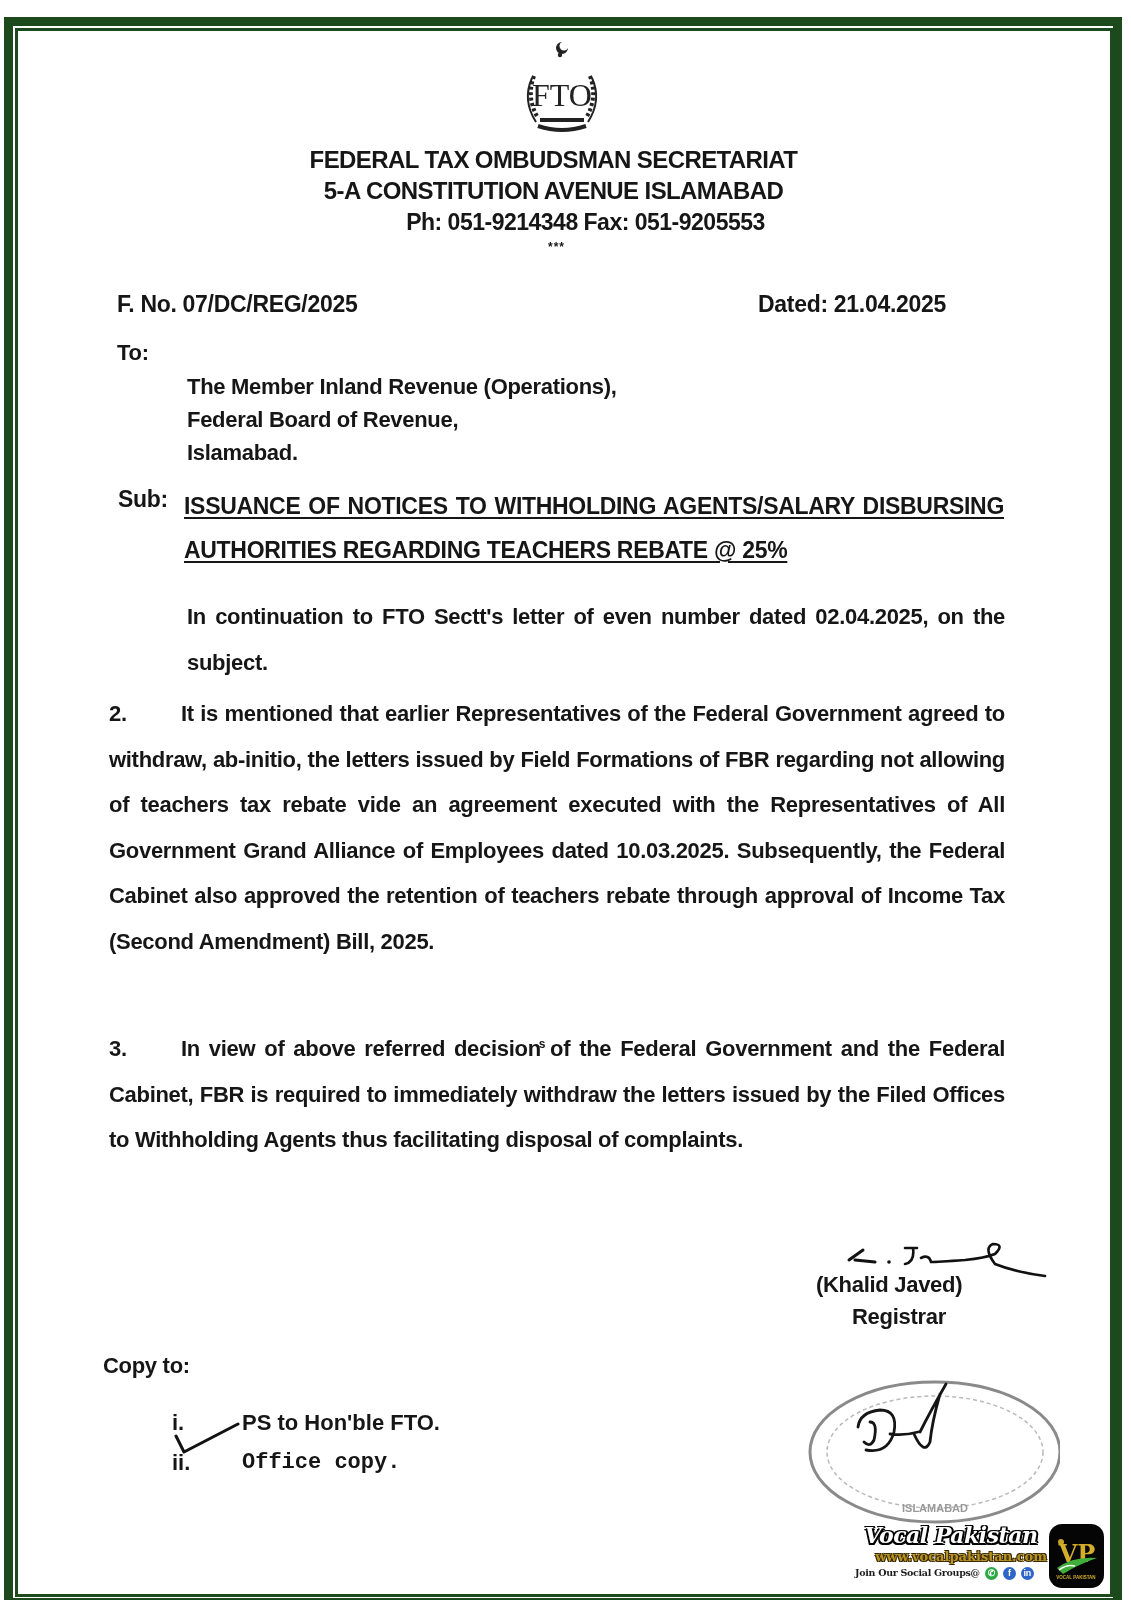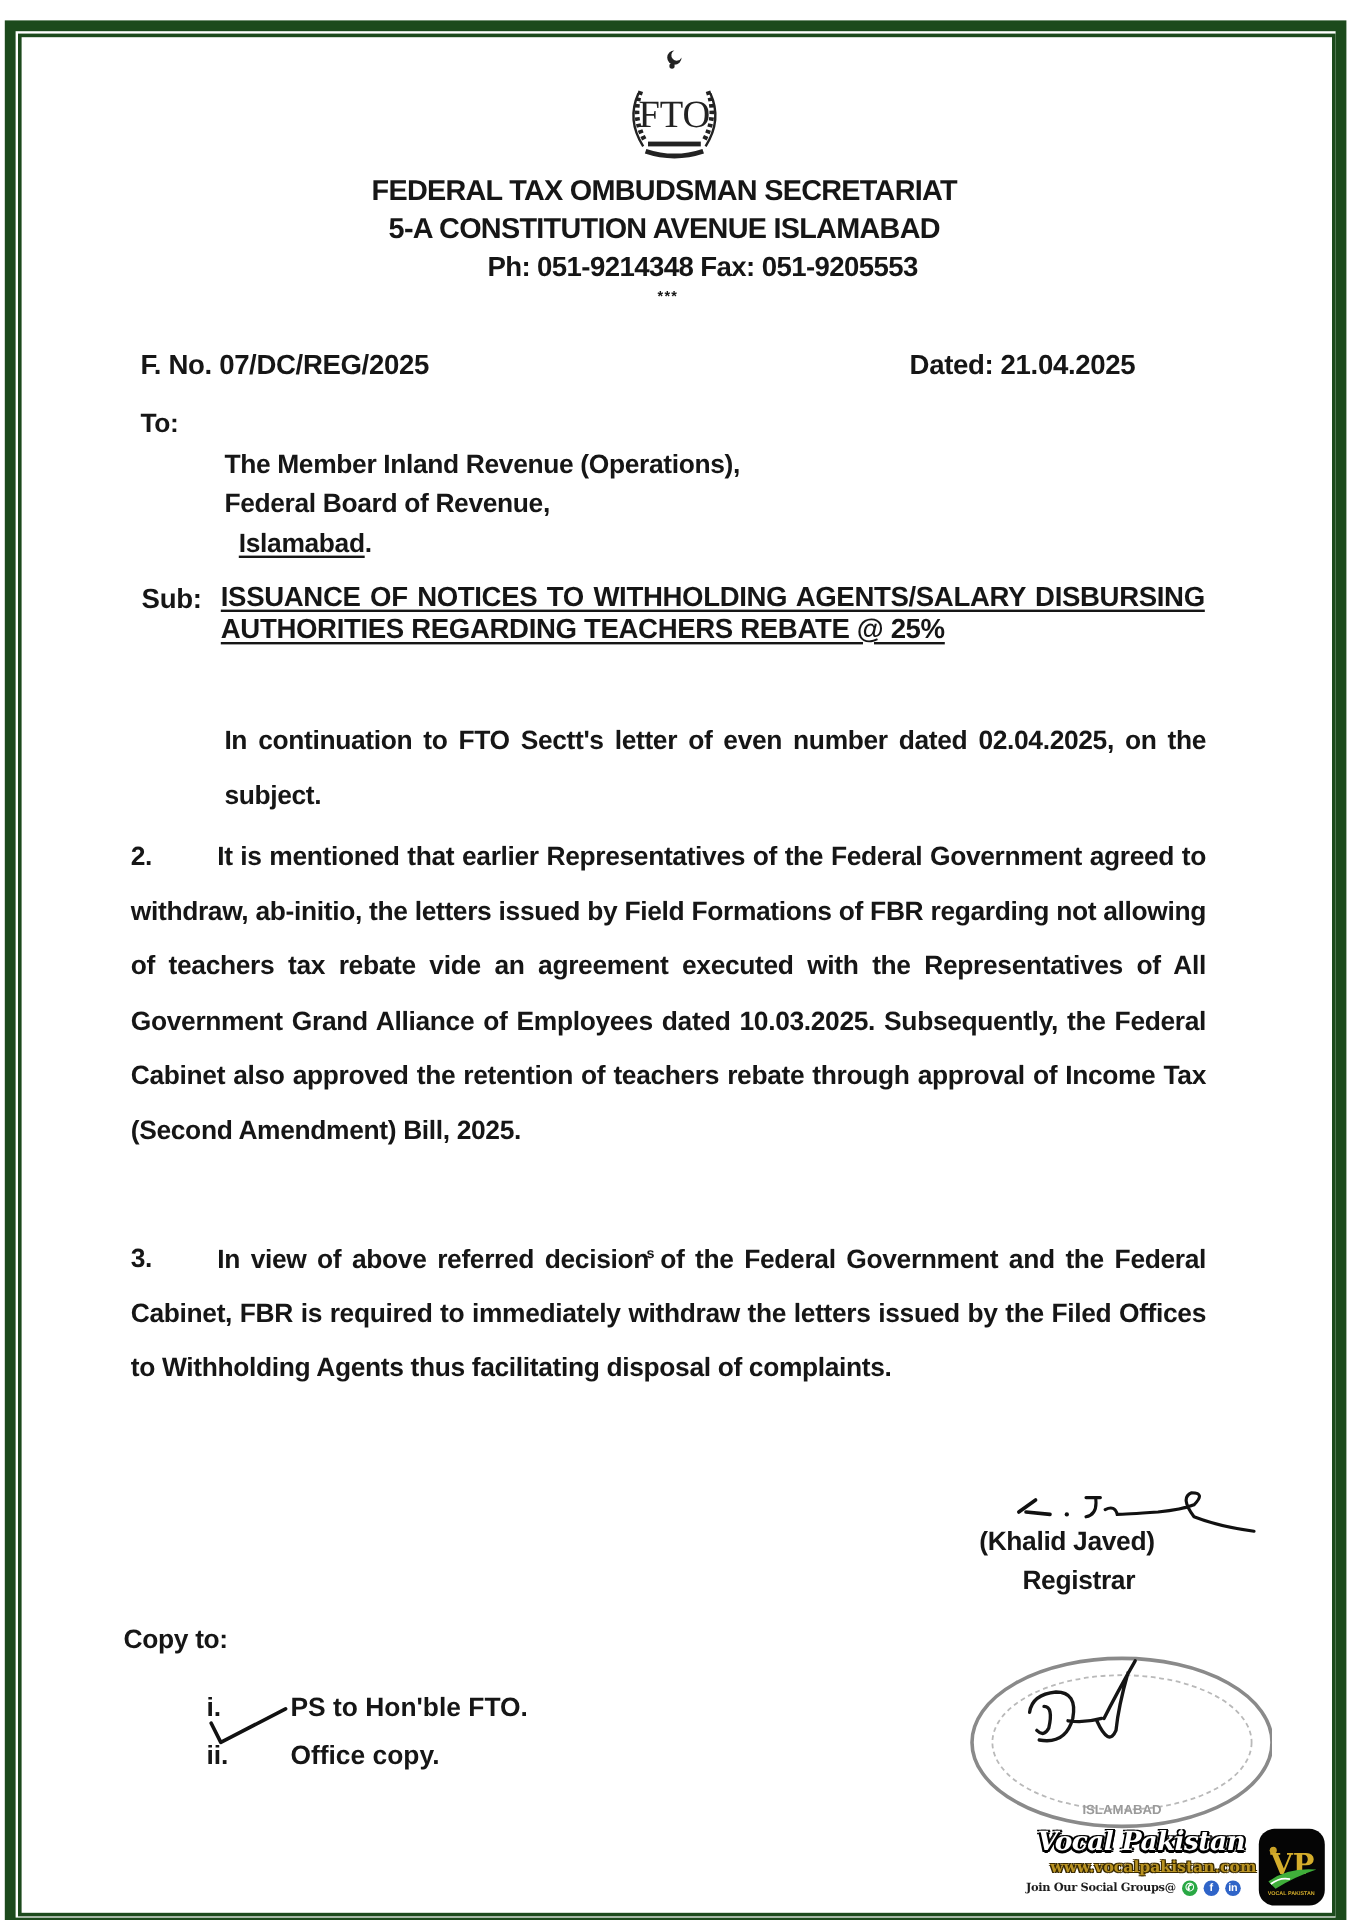--- a/index.html
+++ b/index.html
@@ -28,26 +28,26 @@
     .hdr2 { top: 165px; left: -12px; }
     .hdr3 { top: 197px; left: 20px; font-weight: normal; font-size: 23px; font-weight: bold; letter-spacing: -0.5px; }
     .stars { position: absolute; left: 548px; top: 228px; font-size: 12px; font-weight: bold; letter-spacing: 1px; }
 
     .ref { left: 117px; top: 279px; font-size: 23px; font-weight: normal; font-weight: bold; }
     .dated { left: 758px; top: 279px; font-size: 23px; }
     .to { left: 117px; top: 328px; font-size: 22px; }
     .addr { left: 187px; font-size: 22px; }
     .addr1 { top: 362px; }
     .addr2 { top: 395px; }
-    .addr3 { top: 428px; text-decoration: underline; text-decoration-thickness: 2px; text-underline-offset: 3px; margin-left: 12px; }
+    .addr3 { top: 428px; text-decoration-thickness: 2px; text-underline-offset: 3px; }
 
     .sub-label { left: 118px; top: 474px; font-size: 23px; }
     .sub-text {
       position: absolute; left: 184px; top: 472px; width: 820px;
-      font-size: 23px; font-weight: bold; line-height: 27px;
+      font-size: 23px; font-weight: bold; line-height: 44px;
       text-decoration: underline; text-decoration-thickness: 2px; text-underline-offset: 3px;
       text-align: justify; text-align-last: left; letter-spacing: -0.3px;
     }
 
     .para {
       position: absolute; font-size: 22px; font-weight: bold; line-height: 45.5px;
       text-align: justify; letter-spacing: -0.3px;
     }
     .para1 { left: 187px; top: 582px; width: 818px; text-align-last: left; }
     .para2 { left: 109px; top: 679px; width: 896px; text-indent: 0; }
@@ -61,21 +61,21 @@
     .sig-scribble { position: absolute; left: 845px; top: 1228px; width: 210px; height: 45px; }
     .sig-name { left: 816px; top: 1260px; font-size: 22px; }
     .sig-title { left: 852px; top: 1292px; font-size: 22px; }
 
     
     .copy-label { left: 103px; top: 1341px; font-size: 22px; }
     .copy-item { position: absolute; font-size: 22px; font-weight: bold; white-space: nowrap; }
     .ci1-num { left: 172px; top: 1398px; }
     .ci1-txt { left: 242px; top: 1398px; }
     .ci2-num { left: 172px; top: 1438px; }
-    .ci2-txt { left: 242px; top: 1438px; }
+    .ci2-txt { left: 242px; top: 1438px; font-family: Liberation Mono, monospace; }
     .tick { position: absolute; left: 172px; top: 1410px; width: 75px; height: 40px; }
 
     
     .stamp { position: absolute; left: 800px; top: 1360px; width: 260px; height: 165px; }
 
     
     .brand { position: absolute; left: 855px; top: 1510px; width: 192px; height: 65px; }
     .brand-title {
       position: absolute; left: 0; top: 0; width: 192px; text-align: center;
       font-family: "DejaVu Serif", serif; font-style: italic; font-weight: bold; font-size: 22px;

